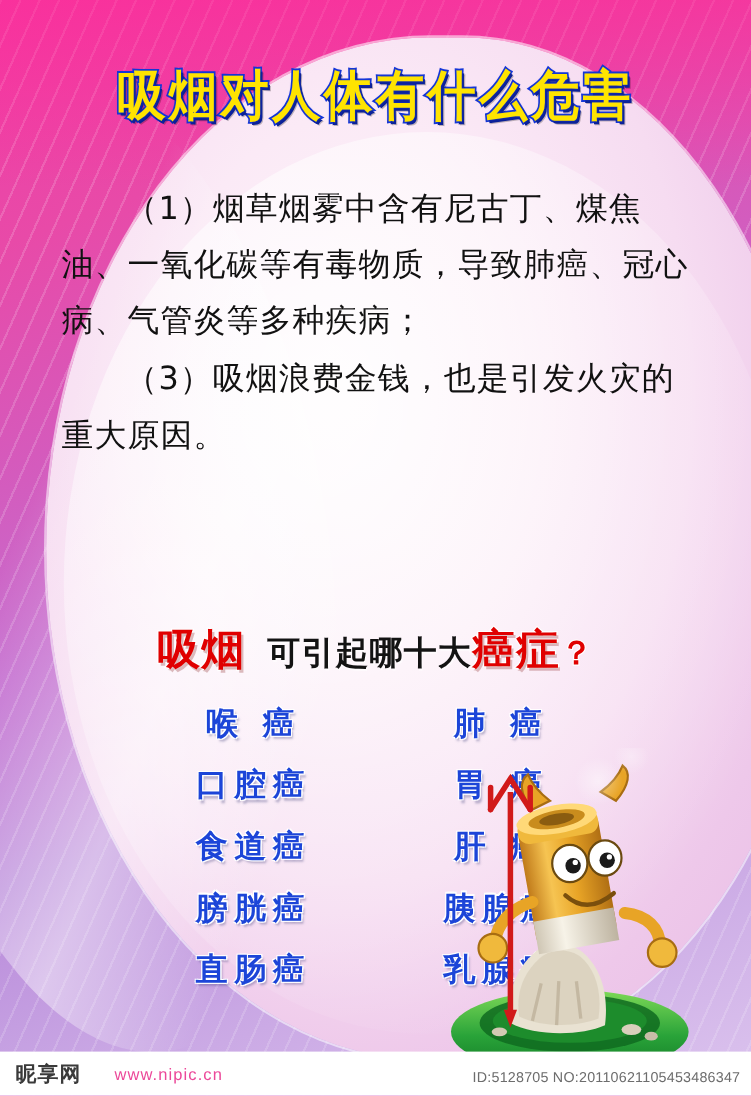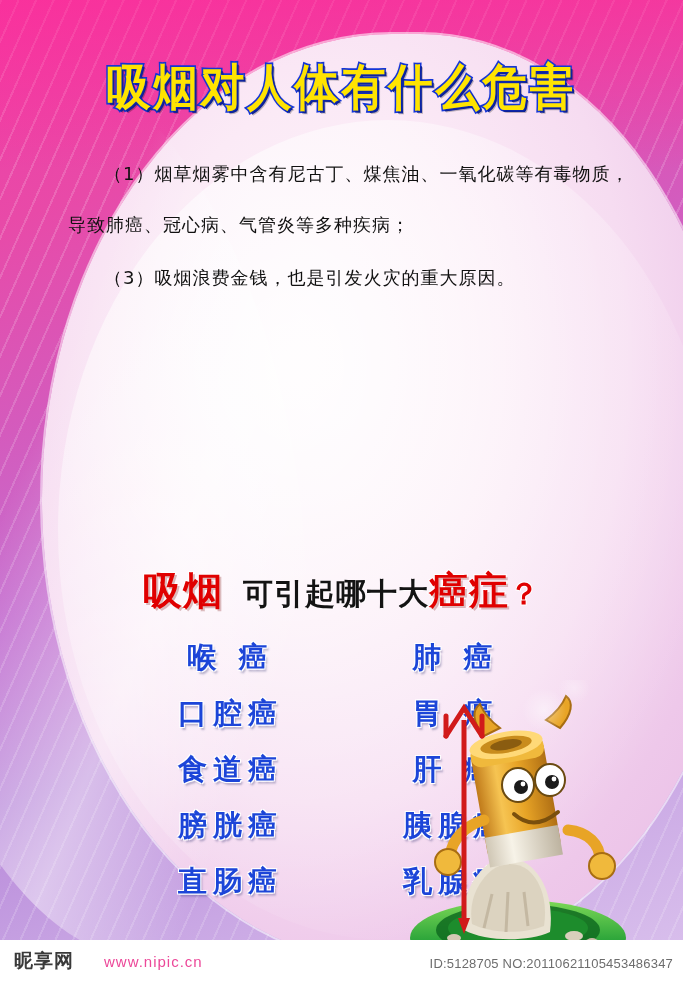--- a/index.html
+++ b/index.html
@@ -96,29 +96,28 @@
       0 0 2px #1536d6,
       2px 2px 0 #0c2196,
       3px 3px 0 rgba(0,0,0,0.25);
     transform: scaleY(1.12);
   }
 
   
   .body-text {
     position: absolute;
     left: 56px;
-    top: 148px;
+    top: 164px;
     width: 570px;
     z-index: 6;
     color: #111;
     font-family: "DejaVu Sans", sans-serif;
-    font-size: 18px;
+    font-size: 29px;
     line-height: 51px;
     letter-spacing: 1px;
-    margin-left: 12px;
   }
   .body-text p {
     margin: 0 0 2px 0;
     text-indent: 2em;
   }
 
   
   .cancer-head {
     position: absolute;
     top: 564px;
@@ -186,21 +185,21 @@
     height: 300px;
     z-index: 7;
   }
 
   
   .footer {
     position: absolute;
     left: 0;
     bottom: 0;
     width: 683px;
-    height: 56px;
+    height: 40px;
     background: #ffffff;
     z-index: 10;
     text-align: right;
   }
   .wm-logo {
     position: absolute;
     left: 14px;
     top: 8px;
     font-family: "DejaVu Sans", sans-serif;
     font-size: 19px;

